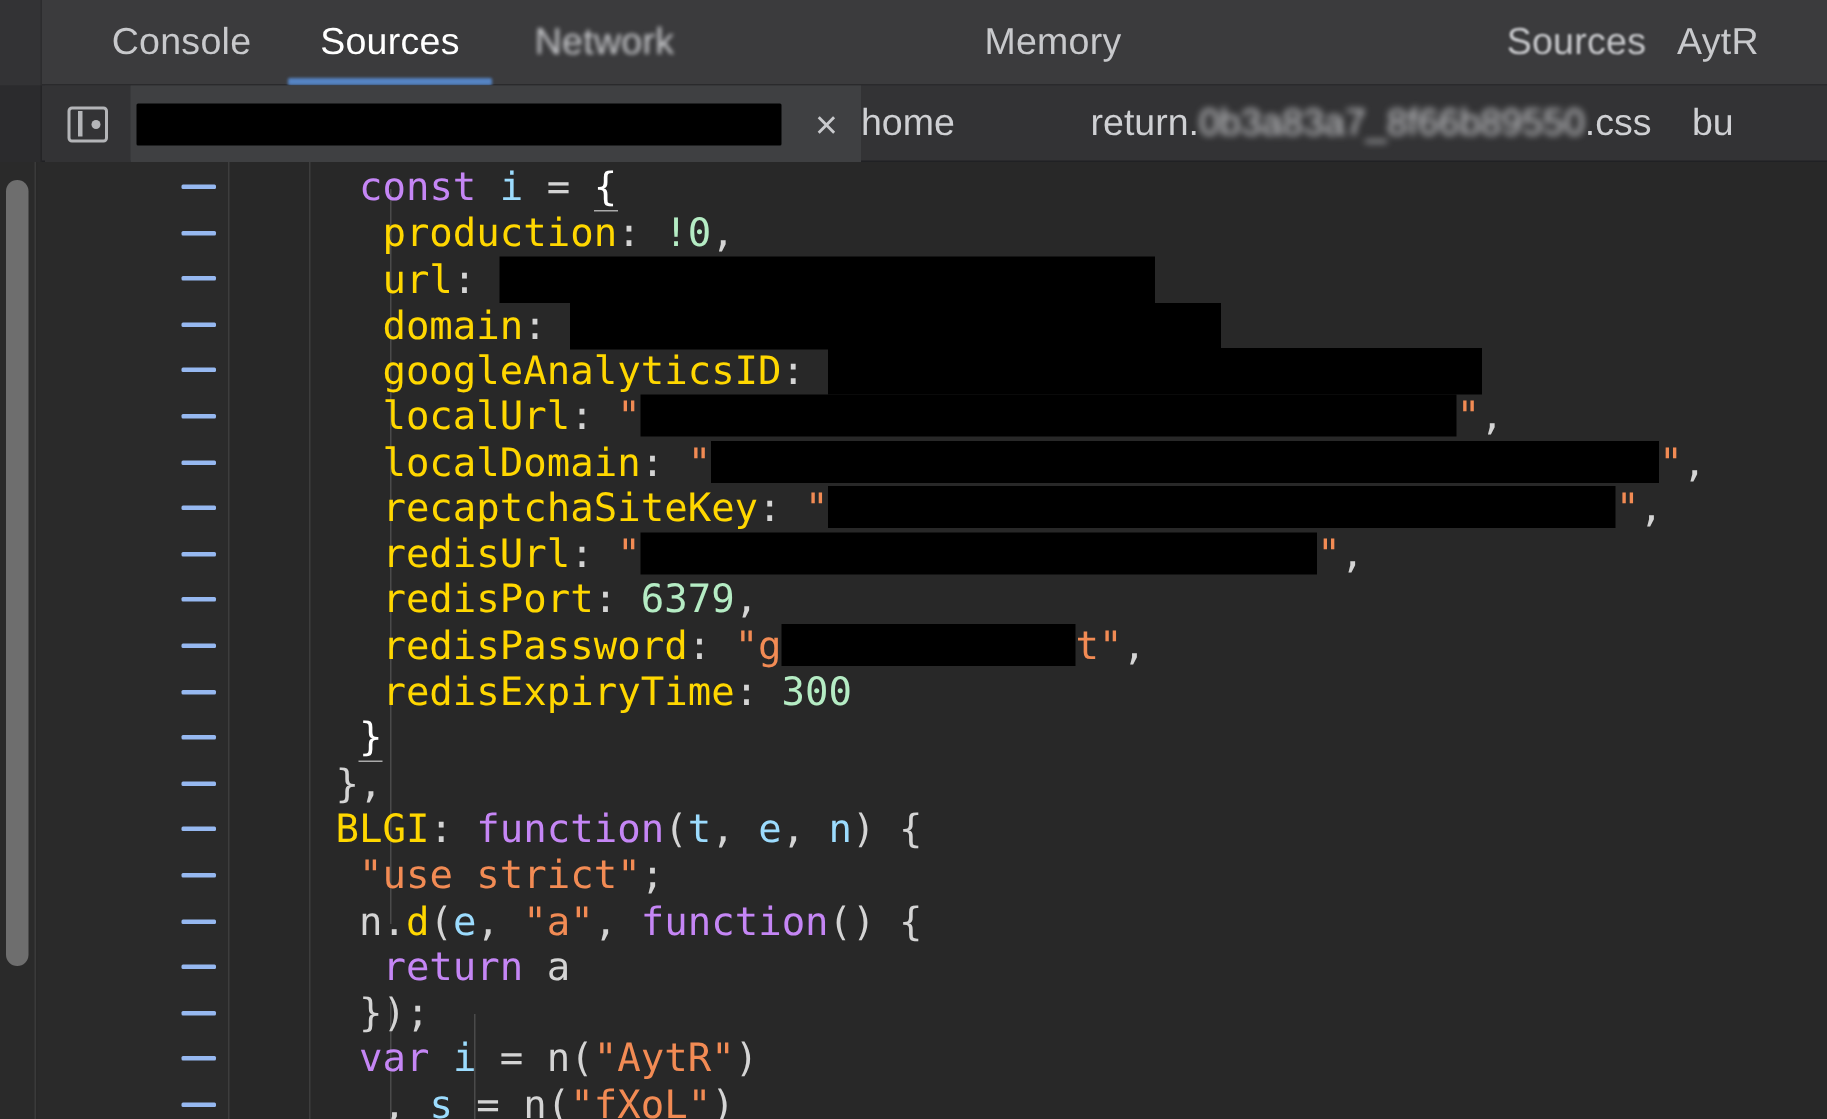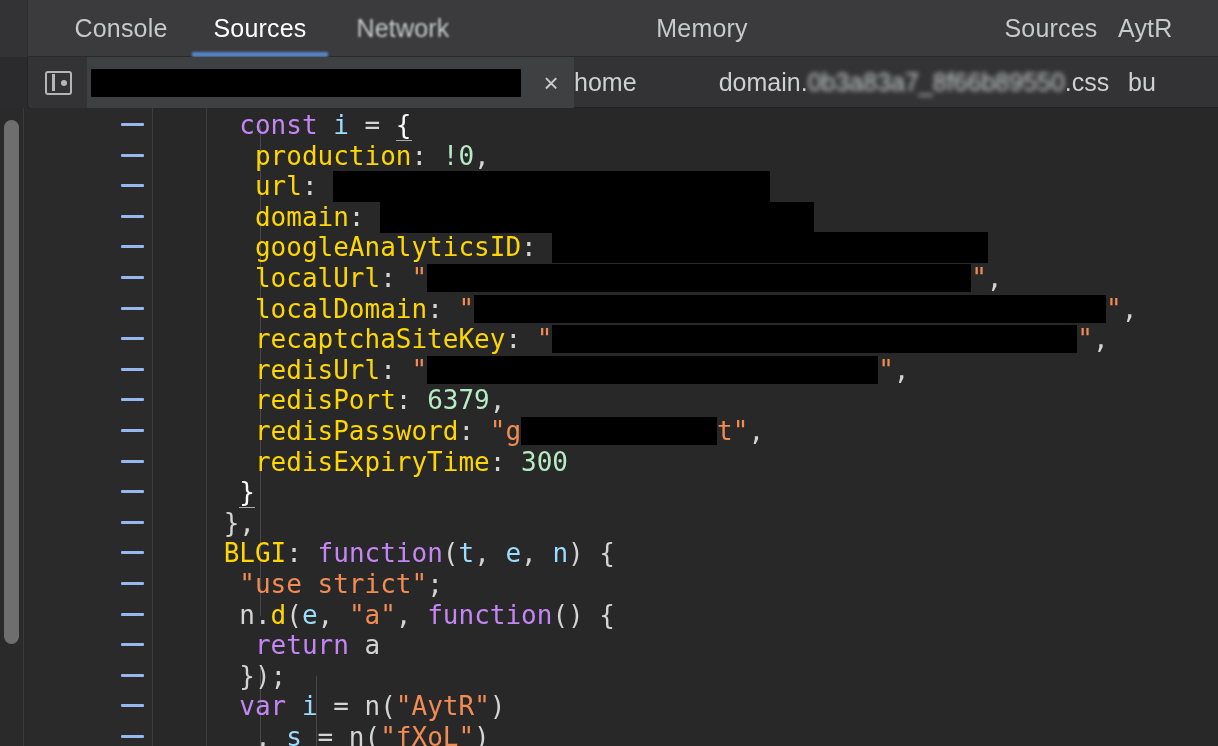--- a/index.html
+++ b/index.html
@@ -308,21 +308,21 @@
     <div class="file-tab" id="filetab-active">
       <span class="redact"></span>
       <span class="tab-close">×</span>
     </div>
 
     <div class="file-tab" id="filetab-home">
       <span>home</span>
     </div>
 
     <div class="file-tab" id="filetab-styles">
-      <span>domain.</span>
+      <span>return.</span>
         <span class="hashblur">0b3a83a7_8f66b89550</span>
         <span>.css</span>
     </div>
 
     <div class="file-tab" id="filetab-bundle">
       <span>bu</span>
     </div>
   </div>
 
   <div class="editor">

